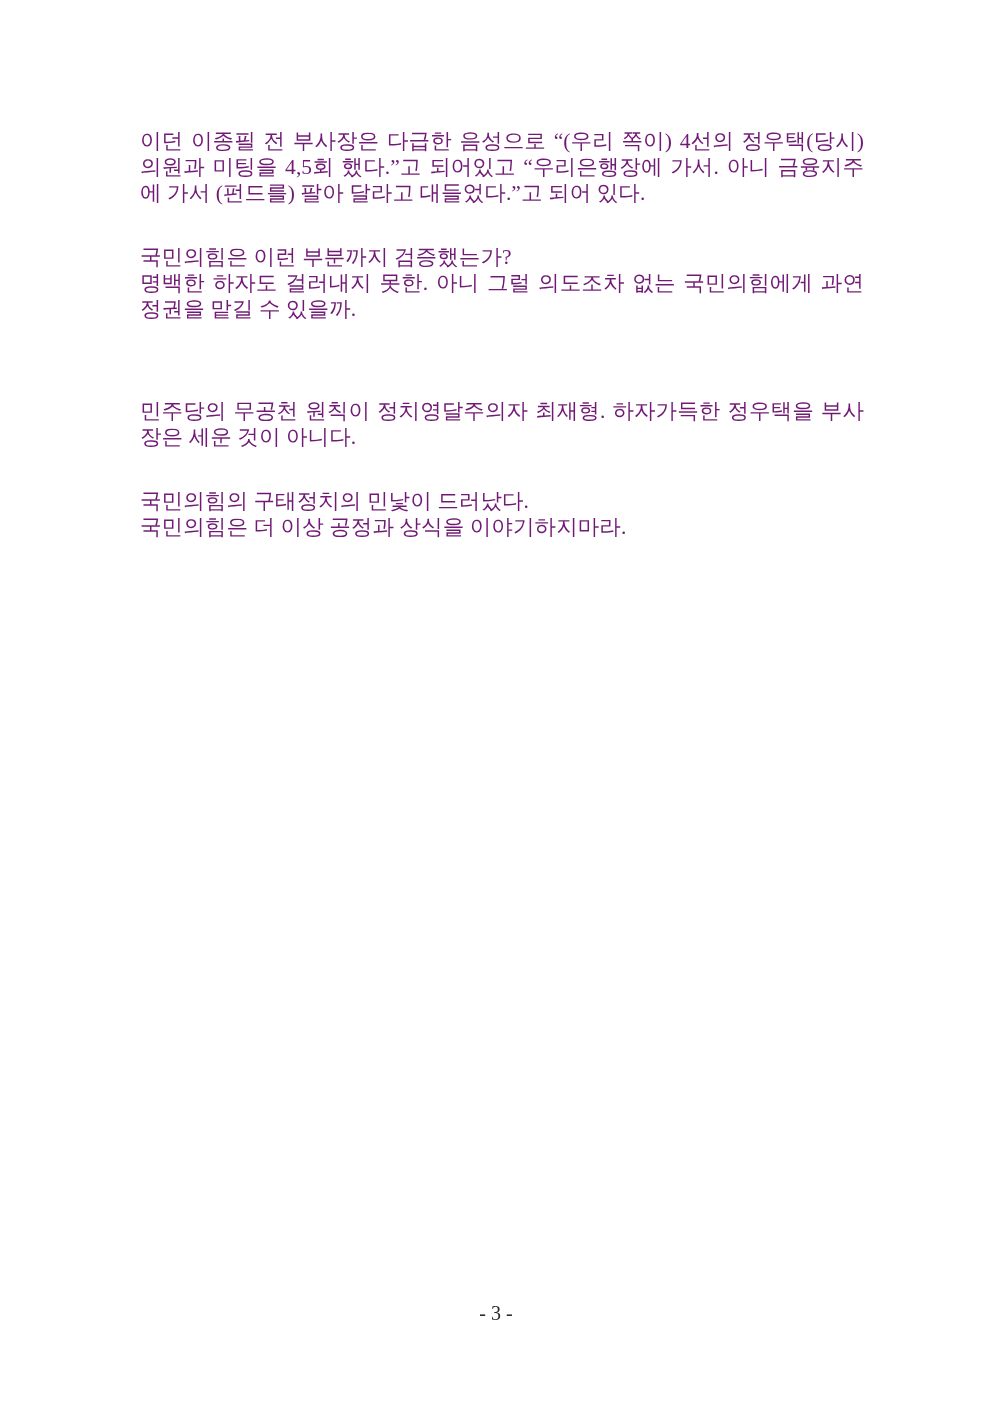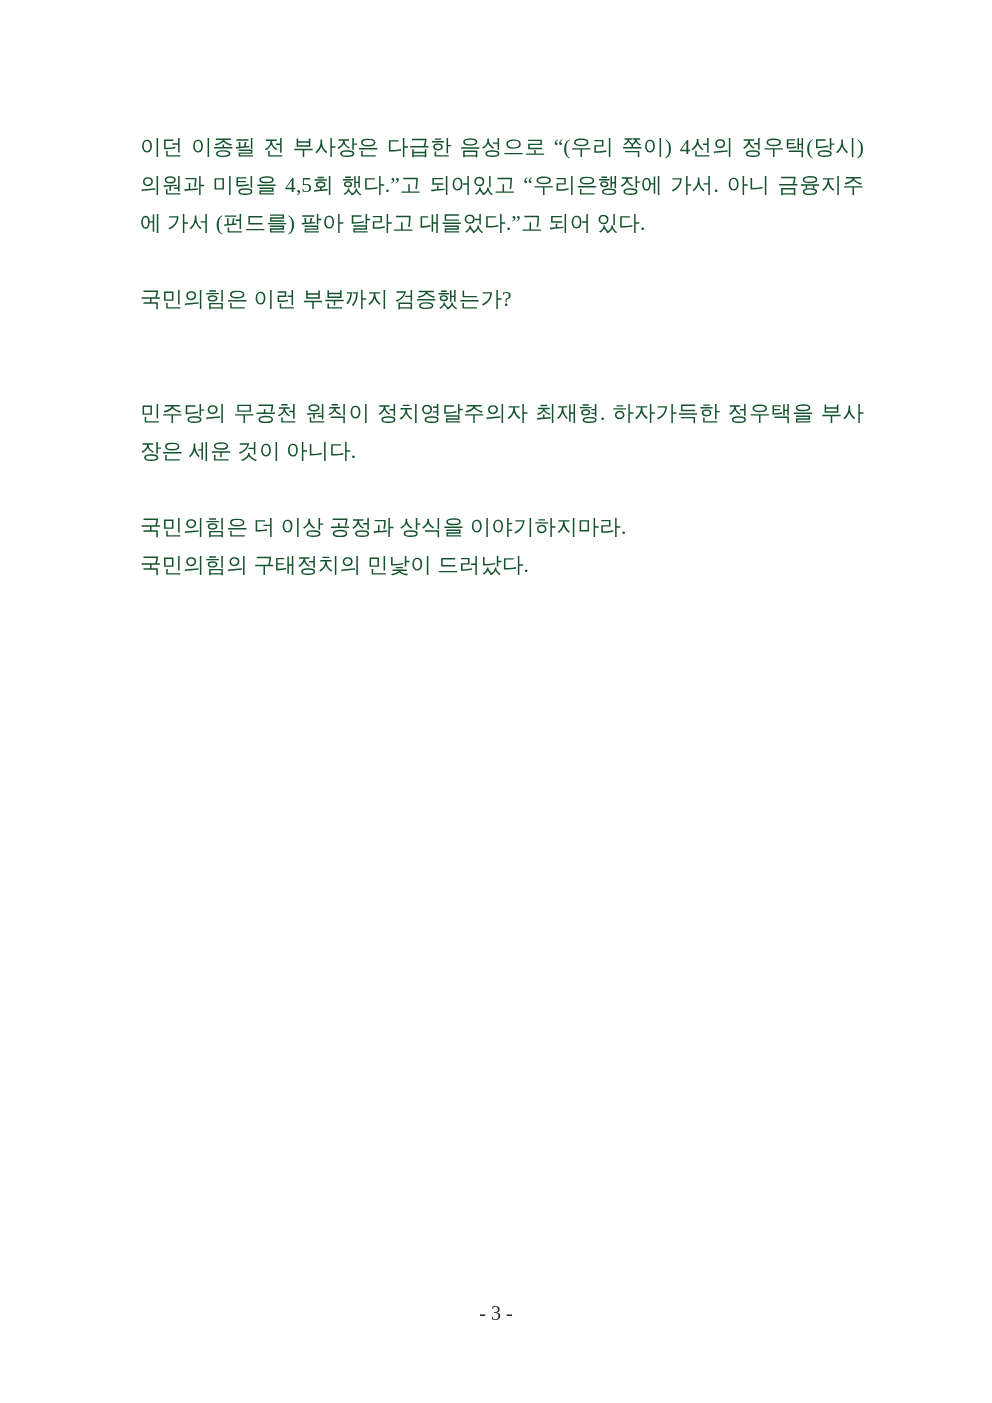--- a/index.html
+++ b/index.html
@@ -24,25 +24,25 @@
     box-sizing: border-box;
   }
   .content {
     position: absolute;
     left: 140px;
     top: 128px;
     width: 724px;
   }
   .para {
     font-size: 21.5px;
-    line-height: 38px;
+    line-height: 26px;
     text-align: justify;
     text-justify: inter-word;
     margin: 0;
-    color: #14532d;
+    color: #701a75;
     letter-spacing: 0.1px;
   }
   .para.last-line-left {
     text-align-last: left;
   }
   .spacer {
     height: 38px;
   }
   .footer {
     position: absolute;
@@ -60,32 +60,33 @@
 
 <div class="page">
 
   <div class="content">
 
     <p class="para last-line-left">이던 이종필 전 부사장은 다급한 음성으로 “(우리 쪽이) 4선의 정우택(당시) 의원과 미팅을 4,5회 했다.”고 되어있고 “우리은행장에 가서. 아니 금융지주에 가서 (펀드를) 팔아 달라고 대들었다.”고 되어 있다.</p>
 
     <div class="spacer"></div>
 
     <p class="para last-line-left">국민의힘은 이런 부분까지 검증했는가?</p>
+    <p class="para last-line-left">명백한 하자도 걸러내지 못한. 아니 그럴 의도조차 없는 국민의힘에게 과연 정권을 맡길 수 있을까.</p>
 
     <div class="spacer"></div>
 
 
     <div class="spacer"></div>
 
     <p class="para last-line-left">민주당의 무공천 원칙이 정치영달주의자 최재형. 하자가득한 정우택을 부사장은 세운 것이 아니다.</p>
 
     <div class="spacer"></div>
 
+    <p class="para last-line-left">국민의힘의 구태정치의 민낯이 드러났다.</p>
     <p class="para last-line-left">국민의힘은 더 이상 공정과 상식을 이야기하지마라.</p>
-    <p class="para last-line-left">국민의힘의 구태정치의 민낯이 드러났다.</p>
 
     <div class="spacer"></div>
 
 
   </div>
 
   <div class="footer">- 3 -</div>
 
 </div>
 

